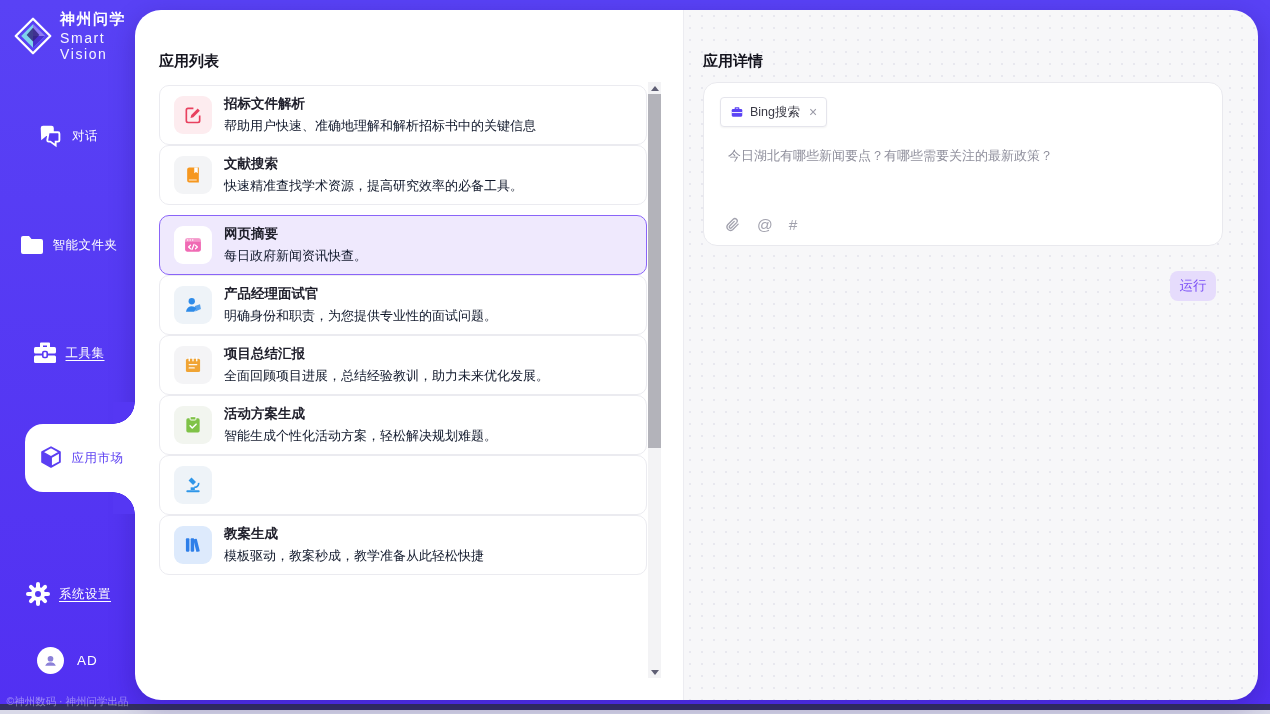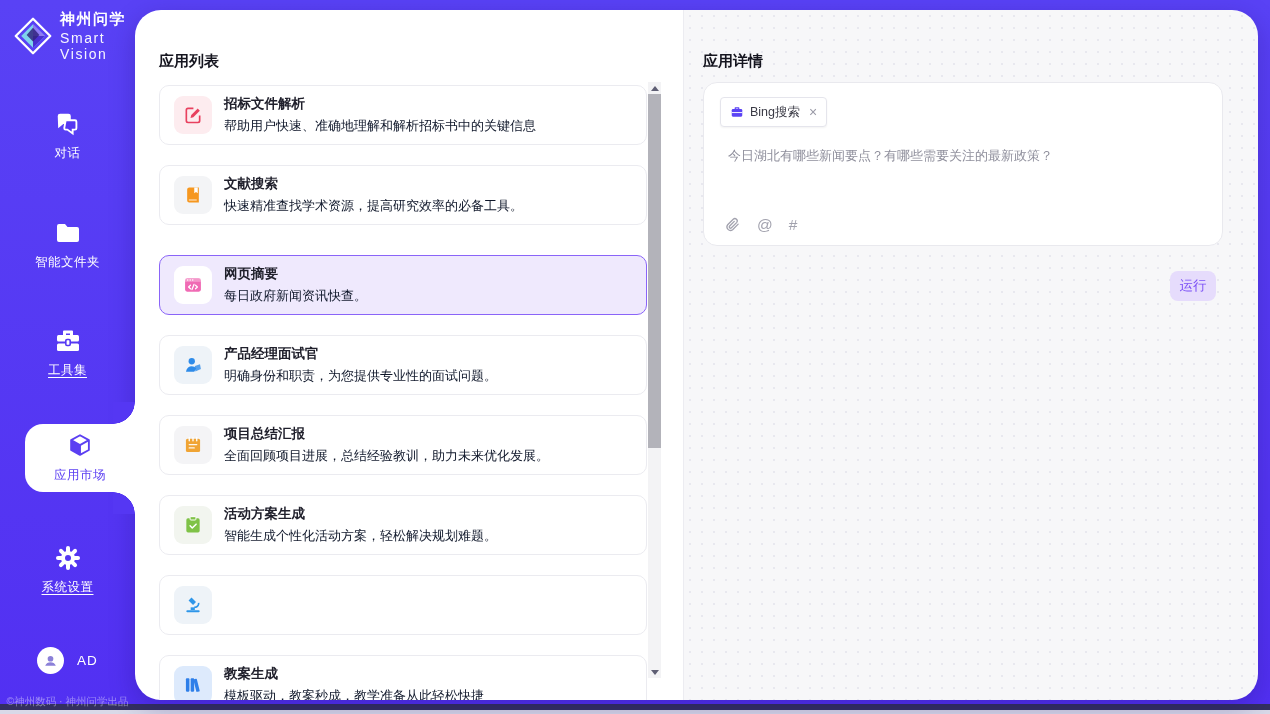--- a/index.html
+++ b/index.html
@@ -7,27 +7,27 @@
   body{margin:0;background:#d9d9e8;font-family:"Liberation Sans","DejaVu Sans",sans-serif;}
   .app{position:relative;width:1270px;height:714px;overflow:hidden;
        background:linear-gradient(180deg,#5942f5 0%,#5230f2 100%);}
 
   
   .sidebar{position:absolute;left:0;top:0;width:135px;height:714px;z-index:2;}
   .logo{position:absolute;left:13px;top:11px;display:flex;align-items:center;gap:7px;color:#fff;}
   .logo svg{display:block;}
   .logo-title{font-size:15px;font-weight:700;letter-spacing:1.5px;line-height:1.1;}
   .logo-sub{font-size:14px;letter-spacing:1.6px;margin-top:2px;opacity:.95;}
-  .nav-item{position:absolute;left:0;width:135px;height:68px;display:flex;flex-direction:column;
+  .nav-item{position:absolute;left:0;width:135px;height:68px;display:flex;flex-direction:row;
             align-items:center;justify-content:center;gap:7px;color:#fff;cursor:pointer;}
   .nav-item:nth-of-type(1){top:102px;}
   .nav-item:nth-of-type(2){top:211px;}
   .nav-item:nth-of-type(3){top:319px;}
   .nav-item:nth-of-type(4){top:424px;}
-  .nav-item:nth-of-type(5){top:536px;}
+  .nav-item:nth-of-type(5){top:560px;}
   .nav-icon{height:28px;display:flex;align-items:center;}
   .nav-icon svg{width:28px;height:28px;display:block;}
   .nav-label{font-size:12.5px;letter-spacing:.5px;}
   .nav-item.underline .nav-label{text-decoration:underline;text-underline-offset:3px;}
   .nav-item.active{left:25px;width:110px;background:#fff;border-radius:18px 0 0 18px;color:#5b3ff2;}
   .nav-item.active::before{content:'';position:absolute;top:-22px;right:0;width:22px;height:22px;
       background:radial-gradient(circle at 0 0,var(--sb) 21.5px,#fff 22px);}
   .nav-item.active::after{content:'';position:absolute;bottom:-22px;right:0;width:22px;height:22px;
       background:radial-gradient(circle at 0 100%,var(--sb) 21.5px,#fff 22px);}
   .user-row{position:absolute;left:0;top:647px;width:135px;display:flex;align-items:center;
@@ -41,21 +41,21 @@
 
   
   .content{position:absolute;left:135px;top:10px;width:1123px;height:690px;border-radius:26px;
            display:flex;overflow:hidden;box-shadow:0 8px 26px rgba(28,12,110,.28);z-index:1;}
   .strip-dark{position:absolute;left:0;right:0;top:704px;height:6px;background:#333060;}
   .strip-light{position:absolute;left:0;right:0;top:710px;height:4px;background:#d9d9e8;}
 
   
   .list-panel{width:548px;background:#fff;position:relative;flex:0 0 548px;}
   .panel-title{position:absolute;left:24px;top:30px;font-size:15px;font-weight:700;color:#15151f;}
-  .app-list{position:absolute;left:24px;top:75px;width:488px;display:flex;flex-direction:column;gap:20px;}
+  .app-list{position:absolute;left:24px;top:75px;width:488px;display:flex;flex-direction:column;}
   .app-card{height:60px;min-height:60px;border:1px solid #ebebf0;border-radius:10px;background:#fff;
             display:flex;align-items:center;padding:0 14px;gap:12px;cursor:pointer;}
   .app-card.selected{background:#efe9fd;border:1.5px solid #8a64f8;margin-top:10px;}
   .tile{width:38px;height:38px;border-radius:9px;display:flex;align-items:center;
         justify-content:center;flex:0 0 38px;}
   .tile svg{width:20px;height:20px;display:block;}
   .app-text{display:flex;flex-direction:column;gap:4px;min-width:0;}
   .app-title{font-size:13.5px;font-weight:700;color:#20202c;}
   .app-desc{font-size:13px;color:#0f172a;white-space:nowrap;}
 

